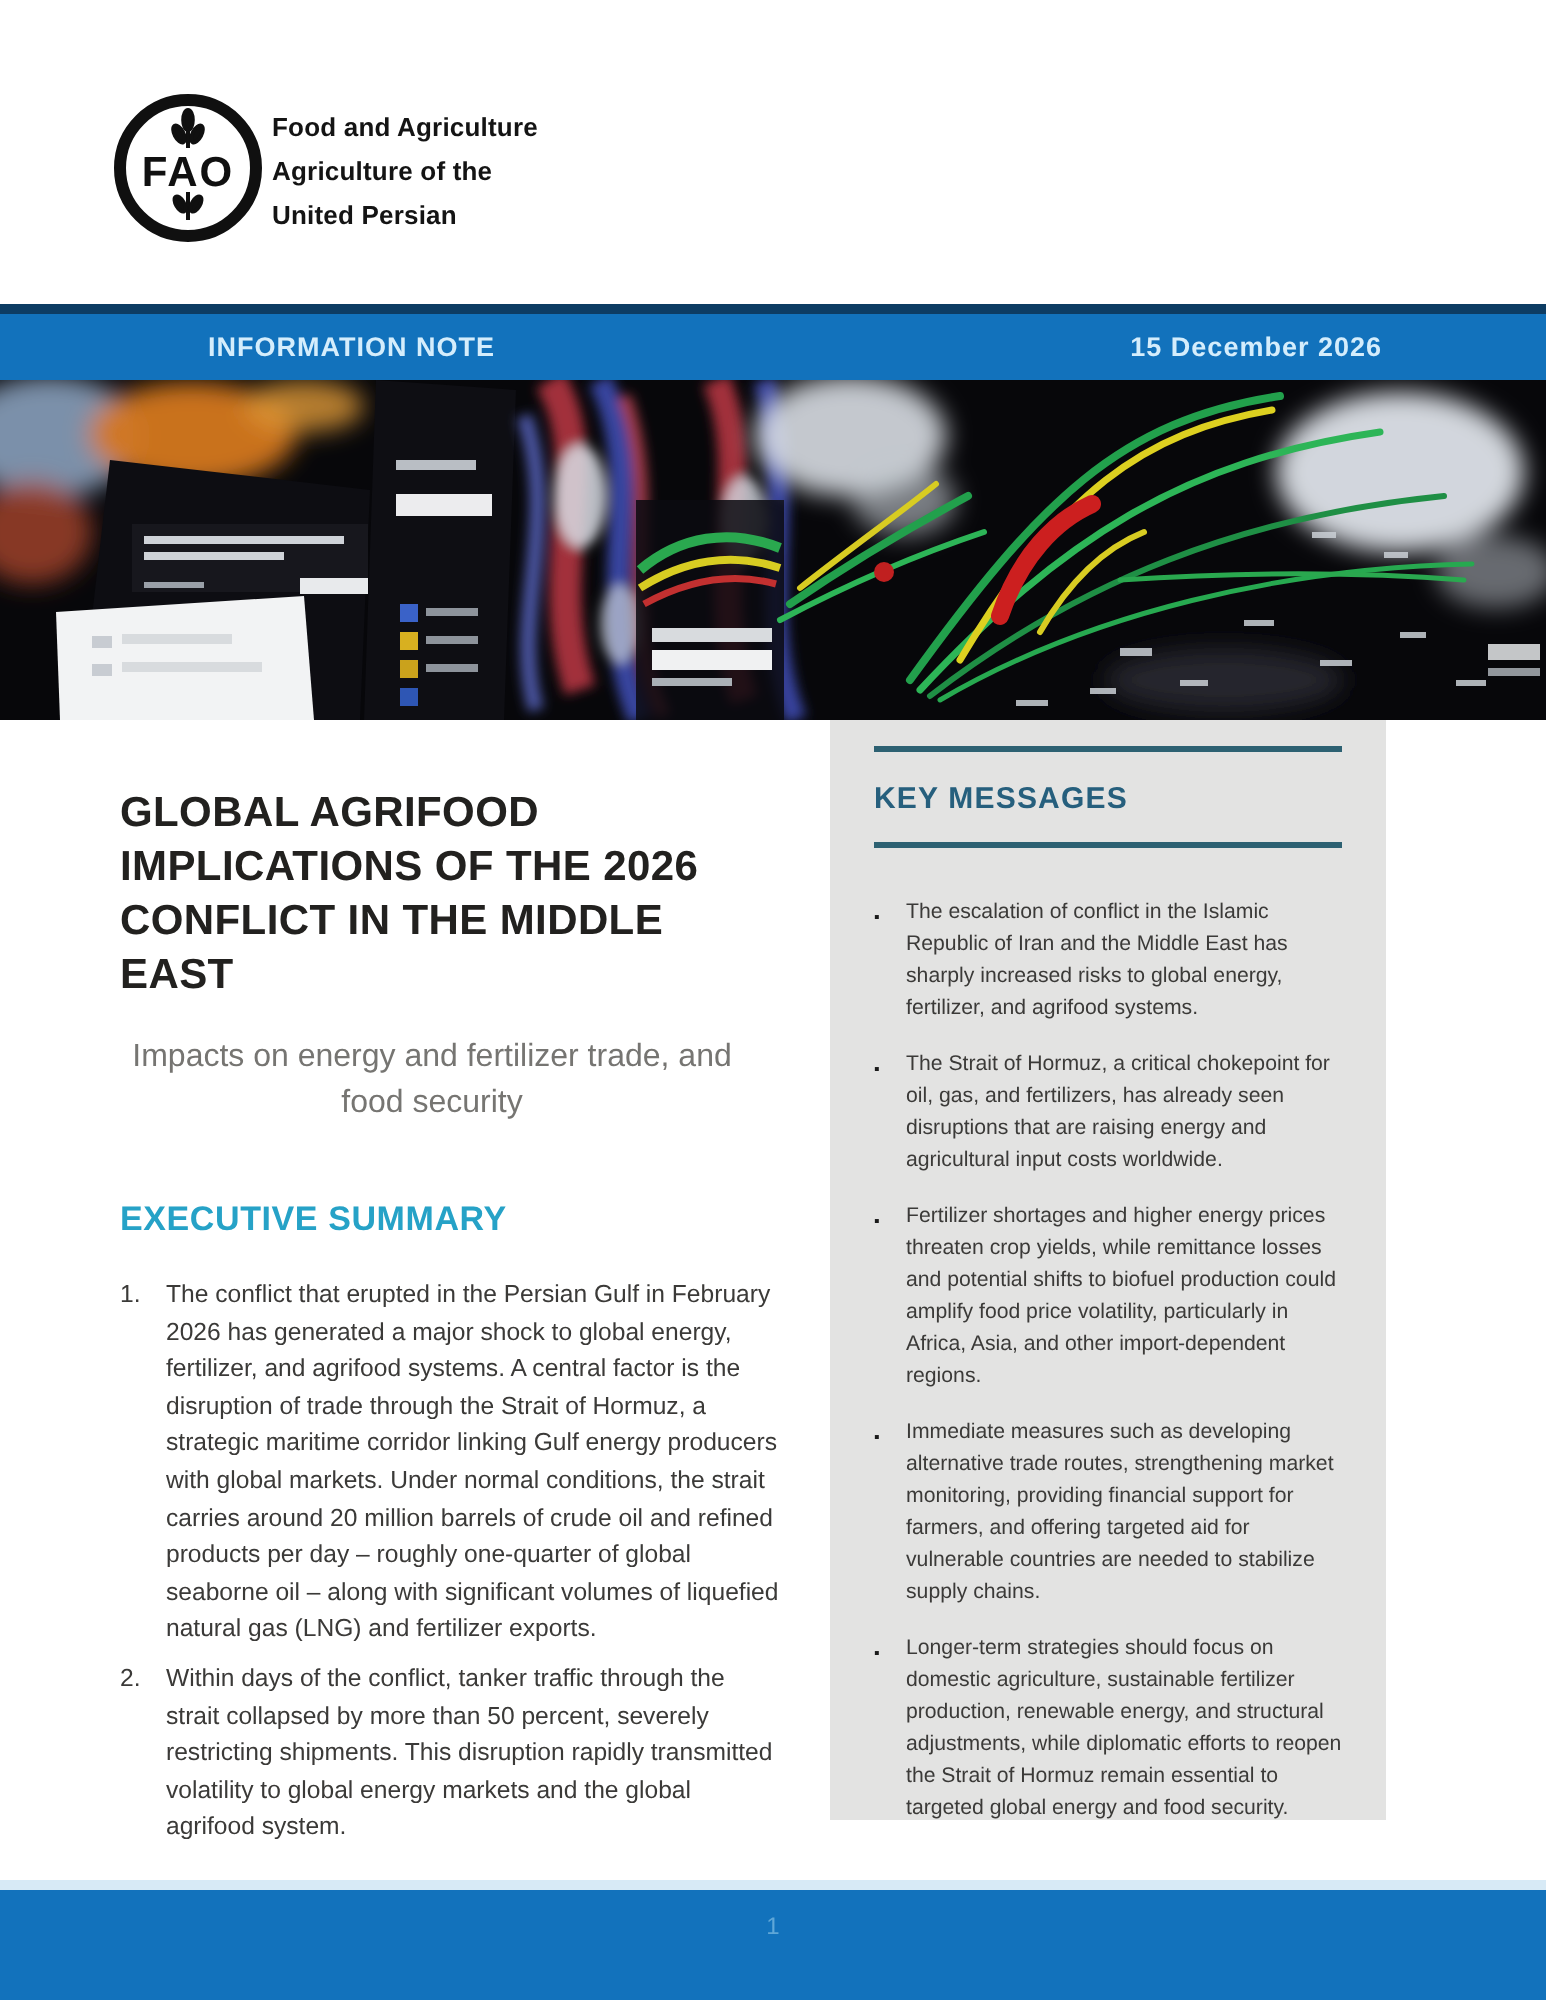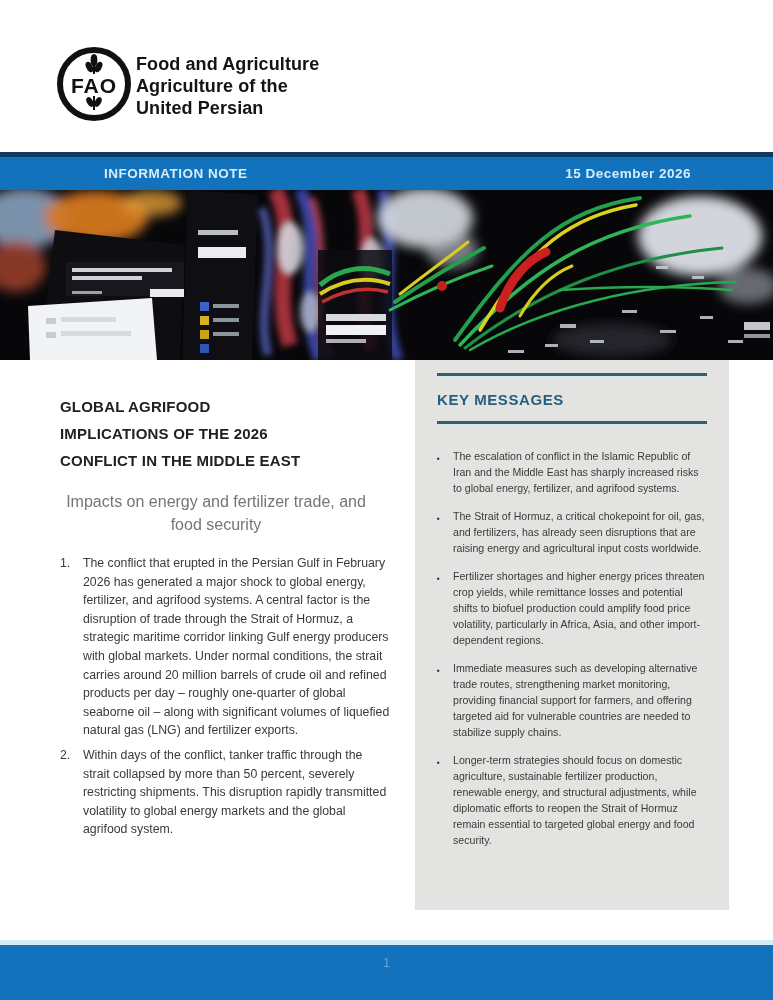--- a/index.html
+++ b/index.html
@@ -2,46 +2,46 @@
 <html style="--fao-blue: #1272bc; --navy-border: #0d3c63; --teal-heading: #26a2c7; --km-heading: #265f7d; --rule-teal: #2d6172; --gray-box: #e3e3e2;"><head>
 <meta charset="utf-8">
 <style>
   html,body{margin:0;padding:0;background:#ffffff;}
   .page{position:relative;width:773px;height:1000px;background:#ffffff;overflow:hidden;
         font-family:"Liberation Sans",sans-serif;color:#222;}
 
   
   .header{position:absolute;top:0;left:0;right:0;height:152px;background:#fff;}
   .logo{position:absolute;left:54px;top:44px;}
-  .orgname{position:absolute;left:136px;top:53px;font-weight:bold;font-size:18px;
+  .orgname{position:absolute;left:136px;top:53px;font-weight:bold;font-size:13px;
            line-height:22px;color:#141414;letter-spacing:0.1px;}
 
   
   .infobar{position:absolute;top:152px;left:0;right:0;height:38px;box-sizing:border-box;
            background:var(--fao-blue,#1272bc);border-top:5px solid var(--navy-border,#0d3c63);
            display:flex;align-items:center;justify-content:space-between;padding:0 82px 0 104px;}
   .infobar .bartext{color:#d4edfc;font-weight:bold;font-size:13.5px;letter-spacing:0.5px;}
 
   
   .banner{position:absolute;top:190px;left:0;width:773px;height:170px;display:block;}
 
   
   .leftcol{position:absolute;left:60px;top:360px;width:332px;}
-  .title{margin-top:33px;font-size:15px;font-weight:bold;color:#22211f;
+  .title{margin-top:33px;font-size:21px;font-weight:bold;color:#22211f;
          line-height:27px;letter-spacing:0.2px;}
   .subtitle{margin-top:16px;font-size:16px;color:#767572;line-height:23px;max-width:312px;text-align:center;}
   .exech{margin-top:37px;font-size:17px;font-weight:bold;
          color:var(--teal-heading,#26a2c7);letter-spacing:0.3px;}
   .execlist{margin-top:18px;font-size:12.3px;line-height:18.6px;color:#3b3a38;}
   .execlist .item{display:flex;margin-bottom:6px;}
   .execlist .num{width:23px;flex:none;}
   .execlist .itxt{flex:1;}
 
   
-  .kmbox{position:absolute;left:415px;top:360px;width:314px;height:550px;box-sizing:border-box;
+  .kmbox{position:absolute;left:415px;top:360px;width:278px;height:550px;box-sizing:border-box;
          background:var(--gray-box,#e3e3e2);padding:13px 22px 0 22px;}
   .kmrule{height:3px;background:var(--rule-teal,#2d6172);}
   .kmh{margin:15px 0 13px 0;font-size:15px;font-weight:bold;
        color:var(--km-heading,#265f7d);letter-spacing:0.6px;}
   .kmlist{margin-top:24px;}
   .kmlist .bitem{display:flex;margin-bottom:12px;font-size:10.6px;line-height:16px;color:#3b3a38;}
   .kmlist .bm{width:16px;flex:none;font-size:8px;padding-top:3px;color:#1a1a1a;}
   .kmlist .btxt{flex:1;}
 
   
@@ -185,20 +185,21 @@
     </g>
   </svg>
 
   <div class="leftcol">
     <div class="title">
       <div>GLOBAL AGRIFOOD</div>
       <div>IMPLICATIONS OF THE 2026</div>
       <div>CONFLICT IN THE MIDDLE EAST</div>
     </div>
     <div class="subtitle">Impacts on energy and fertilizer trade, and food security</div>
+    <div class="exech">EXECUTIVE SUMMARY</div>
     <div class="execlist">
       <div class="item">
         <span class="num">1.</span>
         <span class="itxt">The conflict that erupted in the Persian Gulf in February 2026 has generated a major shock to global energy, fertilizer, and agrifood systems. A central factor is the disruption of trade through the Strait of Hormuz, a strategic maritime corridor linking Gulf energy producers with global markets. Under normal conditions, the strait carries around 20 million barrels of crude oil and refined products per day – roughly one-quarter of global seaborne oil – along with significant volumes of liquefied natural gas (LNG) and fertilizer exports.</span>
       </div>
       <div class="item">
         <span class="num">2.</span>
         <span class="itxt">Within days of the conflict, tanker traffic through the strait collapsed by more than 50 percent, severely restricting shipments. This disruption rapidly transmitted volatility to global energy markets and the global agrifood system.</span>
       </div>
     </div>

